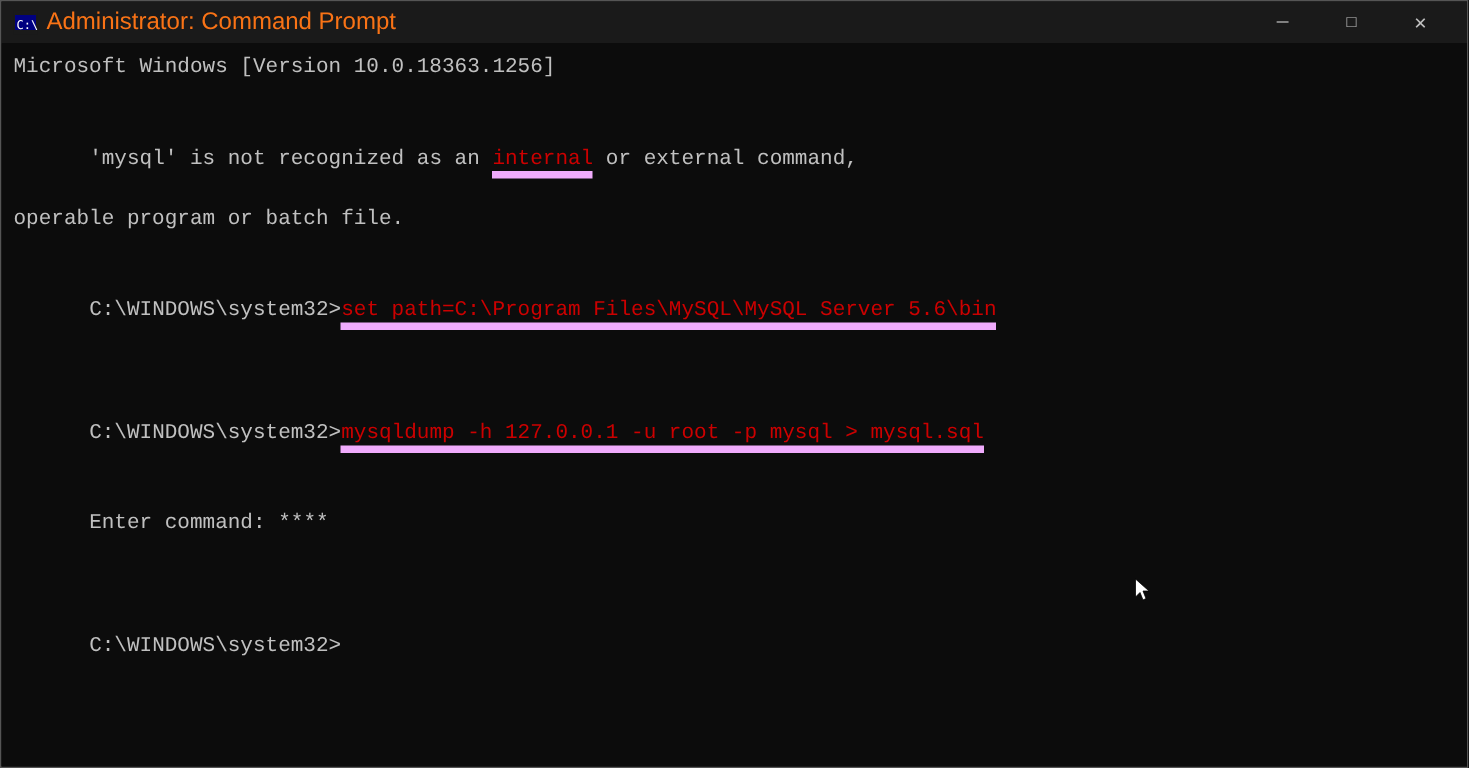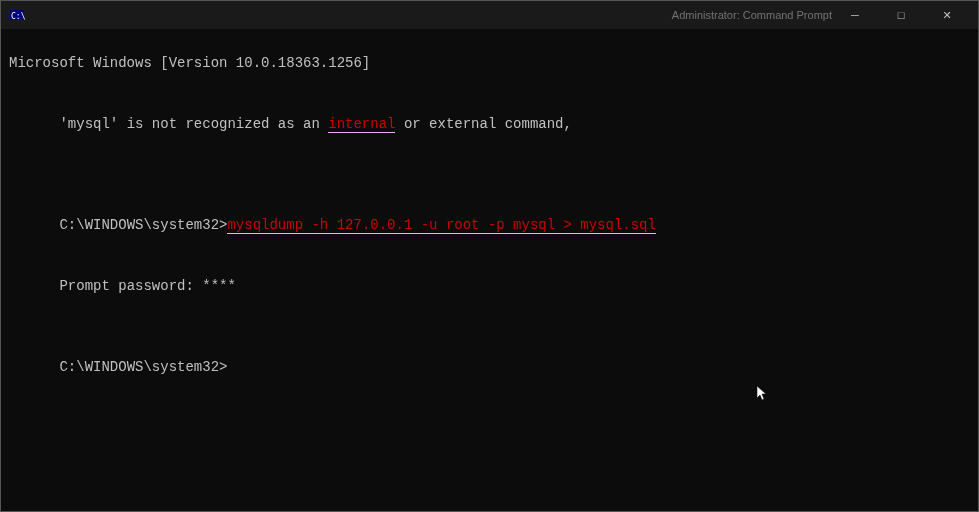--- a/index.html
+++ b/index.html
@@ -40,24 +40,23 @@
       position: relative;
     }
 
     .title-bar-icon svg {
       width: 16px;
       height: 16px;
     }
 
     .title-bar-text {
       flex: 1;
-      color: #737373;
-      font-size: 11px;
+      color: #f97316;
+      font-size: 16px;
       font-family: 'Segoe UI', Arial, sans-serif;
-      text-align: right;
     }
 
     .title-bar-controls {
       display: flex;
       gap: 0;
     }
 
     .tb-btn {
       width: 46px;
       height: 28px;
@@ -67,35 +66,35 @@
       color: #c0c0c0;
       font-size: 11px;
       font-family: 'Segoe UI', Arial, sans-serif;
       cursor: pointer;
       background: transparent;
     }
 
     .terminal-body {
       flex: 1;
       background: #0c0c0c;
-      padding: 24px 8px;
+      padding: 6px 8px;
       overflow: hidden;
       position: relative;
     }
 
     .line {
       line-height: 1.45;
       white-space: pre;
       color: #c0c0c0;
     }
 
     
     .red-underline {
       color: #cc0000;
-      border-bottom: 1px solid #f0abfc;
+      border-bottom: 5px solid #f0abfc;
     }
   </style>
 </head>
 <body>
 
 <div class="window">
 
   <div class="title-bar">
     <div class="title-bar-icon">
       <svg viewBox="0 0 16 16" xmlns="http://www.w3.org/2000/svg">
@@ -111,27 +110,31 @@
       <div class="tb-btn close">✕</div>
     </div>
   </div>
 
   <div class="terminal-body">
     <div class="line">Microsoft Windows [Version 10.0.18363.1256]</div>
     <div class="line">&nbsp;</div>
     <div class="line">
       <span>'mysql' is not recognized as an </span><span class="red-underline">internal</span><span> or external command,</span>
     </div>
+    <div class="line">operable program or batch file.</div>
     <div class="line">&nbsp;</div>
+    <div class="line">
+      <span>C:\WINDOWS\system32&gt;</span><span class="red-underline">set path=C:\Program Files\MySQL\MySQL Server 5.6\bin</span>
+    </div>
     <div class="line">&nbsp;</div>
     <div class="line">
       <span>C:\WINDOWS\system32&gt;</span><span class="red-underline">mysqldump -h 127.0.0.1 -u root -p mysql &gt; mysql.sql</span>
     </div>
     <div class="line">
-      <span>Prompt password: </span><span>****</span>
+      <span>Enter command: </span><span>****</span>
     </div>
     <div class="line">&nbsp;</div>
     <div class="line">
       <span>C:\WINDOWS\system32&gt;</span>
     </div>
 
     <svg style="position:absolute; bottom:110px; right:210px; width:12px; height:16px;" viewBox="0 0 12 16" xmlns="http://www.w3.org/2000/svg">
       <polygon points="1,1 1,13 4,10 6,15 8,14 6,9 10,9" fill="white" stroke="black" stroke-width="0.5"></polygon>
     </svg>
   </div>

